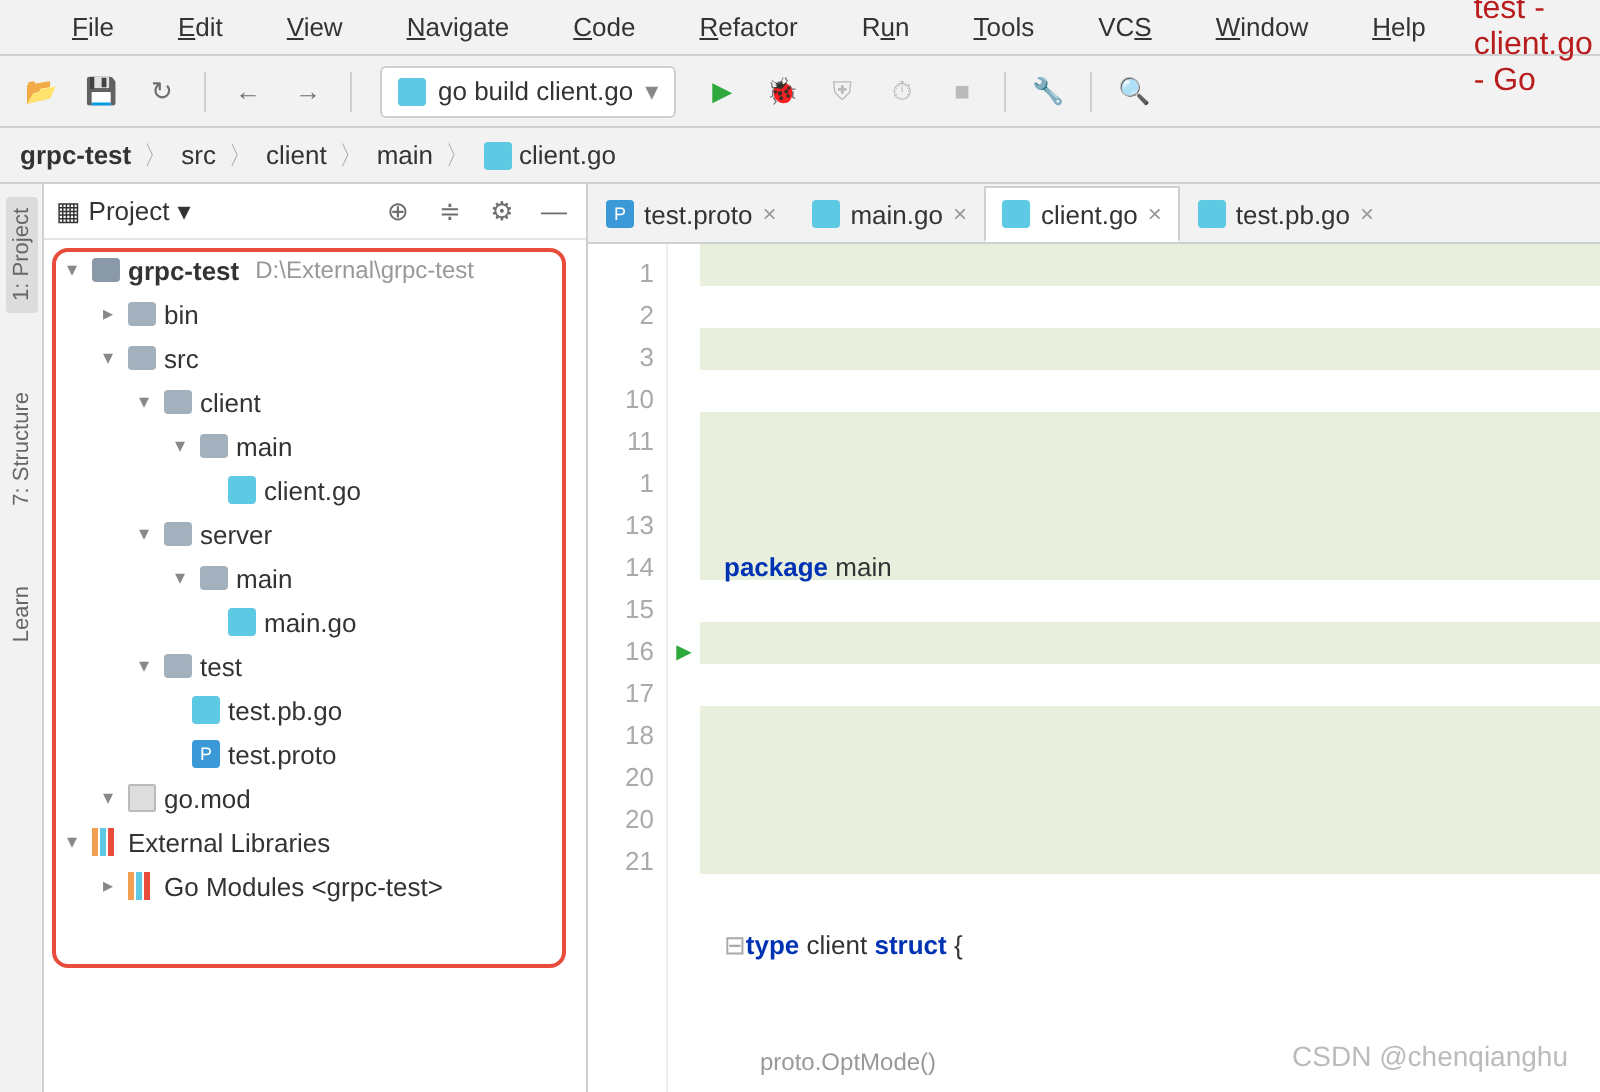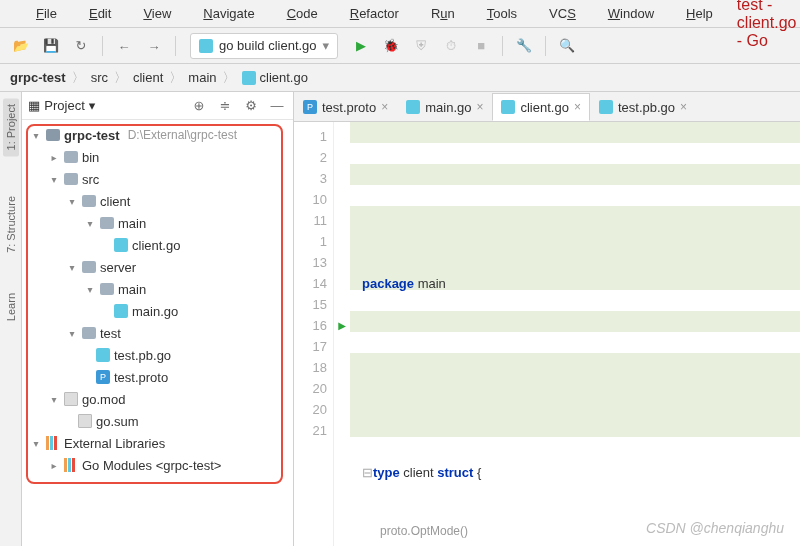--- a/index.html
+++ b/index.html
@@ -47,21 +47,21 @@
 .code-area { flex: 1; display: flex; background: #fff; overflow: hidden; }
 .gutter-nums { width: 40px; background: #fff; border-right: 1px solid #eee; text-align: right; padding: 4px 6px 0 0; color: #aaa; font-family: monospace; font-size: 13px; line-height: 21px; }
 .run-gutter { width: 16px; padding-top: 4px; }
 .run-mark { color: #2ea83a; font-size: 10px; height: 21px; display:flex; align-items:center; justify-content:center; }
 .code { flex: 1; padding: 4px 0 0 12px; font-family: Consolas, monospace; font-size: 14px; line-height: 21px; white-space: pre; background:#fff; position:relative; }
 .code .bg { position:absolute; left:0; right:0; background:#e8f0dd; height:21px; z-index:0; }
 .code-line { position: relative; z-index:1; height:21px; }
 .kw { color: #0033b3; font-weight: bold; }
 .fold { color:#aaa; }
 .status { position:absolute; bottom:8px; left:380px; color:#999; font-size:12px; }
-.watermark { position:absolute; bottom:10px; right:16px; color:#bbb; font-size:14px; font-style:italic; }
+.watermark { position:absolute; bottom:10px; right:16px; color:#bbb; font-size:14px; }
 </style>
 </head>
 <body>
 
 <div class="menubar">
   <div class="app-icon"></div>
   <div class="menu-item"><u>F</u>ile</div>
   <div class="menu-item"><u>E</u>dit</div>
   <div class="menu-item"><u>V</u>iew</div>
   <div class="menu-item"><u>N</u>avigate</div>
@@ -187,24 +187,20 @@
         <span class="node-label">test.pb.go</span>
       </div>
       <div class="node" style="padding-left:72px">
         <span class="proto-icon">P</span>
         <span class="node-label">test.proto</span>
       </div>
       <div class="node" style="padding-left:24px">
         <span class="arrow">▾</span>
         <span class="file-icon"></span>
         <span class="node-label">go.mod</span>
-      </div>
-      <div class="node" style="padding-left:54px">
-        <span class="file-icon"></span>
-        <span class="node-label">go.sum</span>
       </div>
       <div class="node" style="padding-left:6px">
         <span class="arrow">▾</span>
         <span class="lib-icon">
             <span></span>
             <span></span>
             <span></span>
           </span>
         <span class="node-label">External Libraries</span>
       </div>

